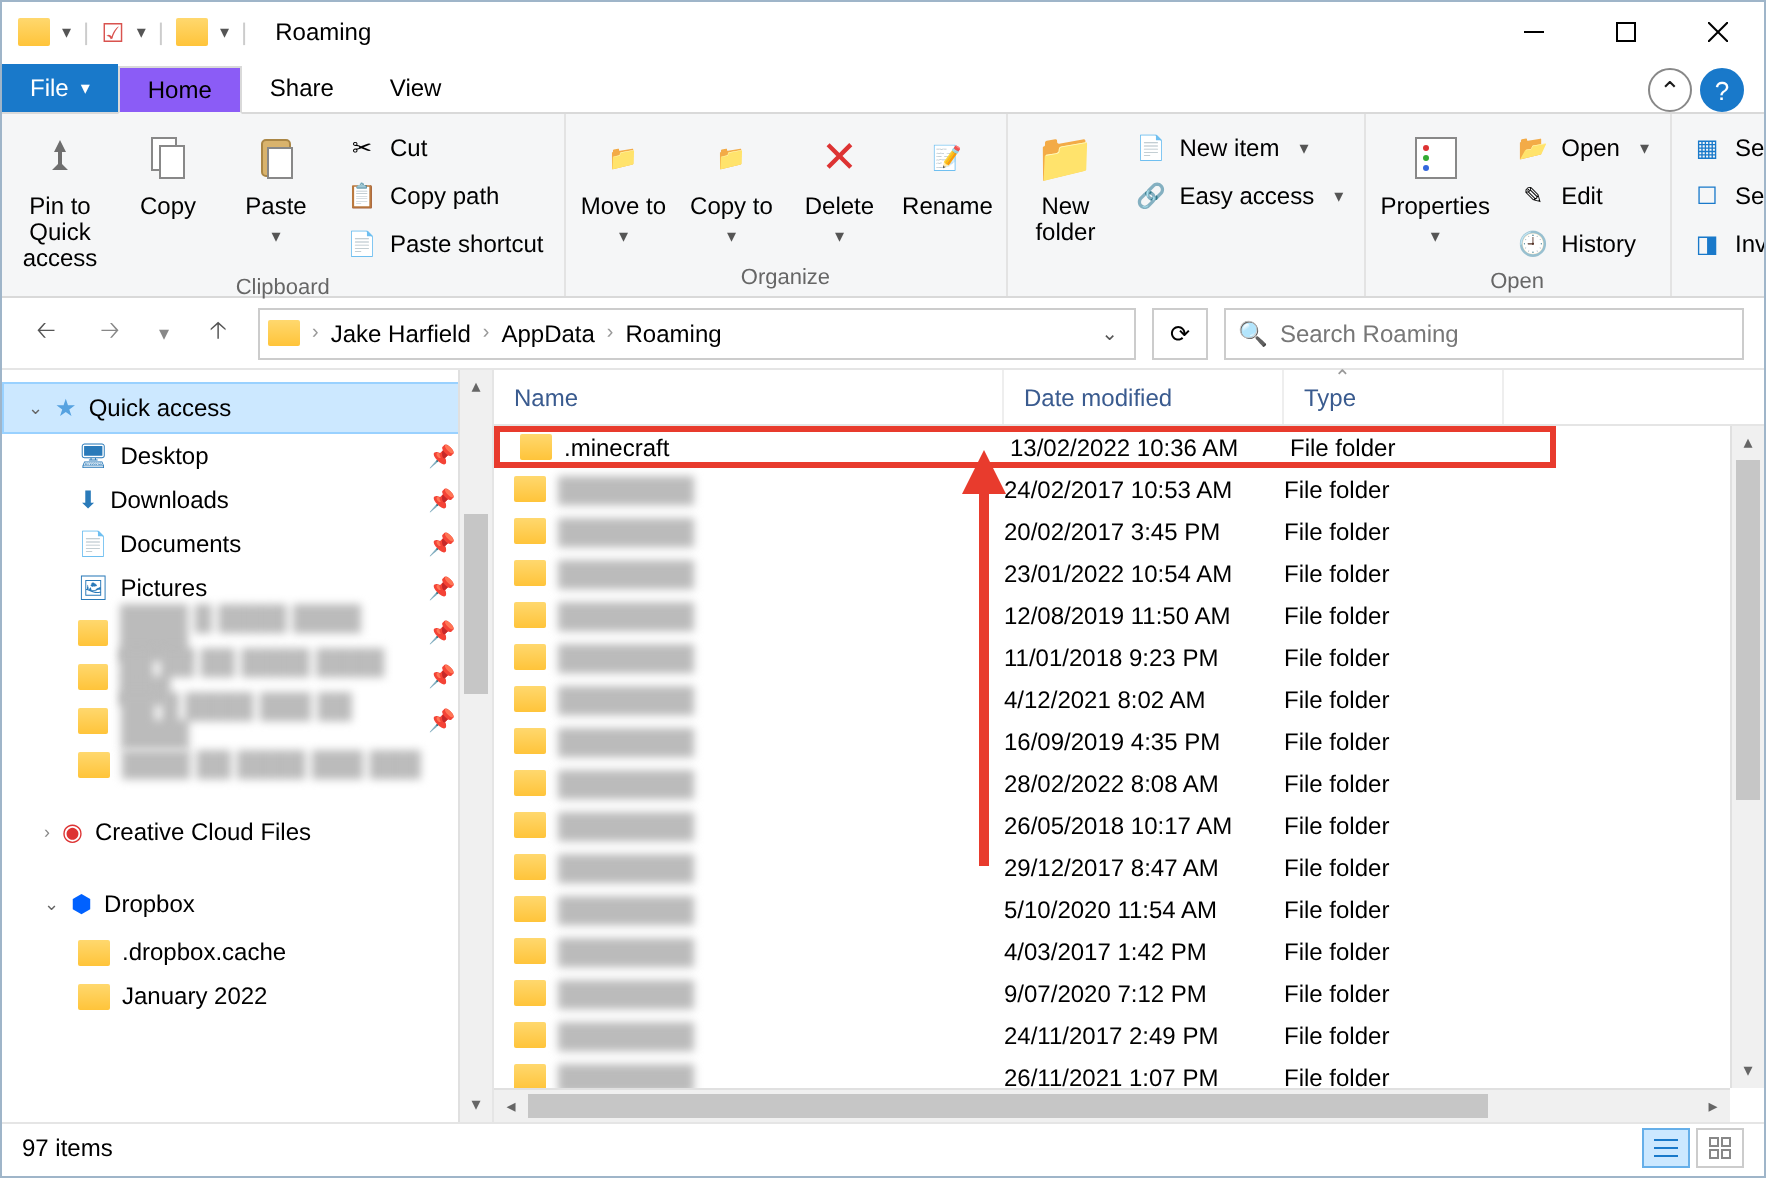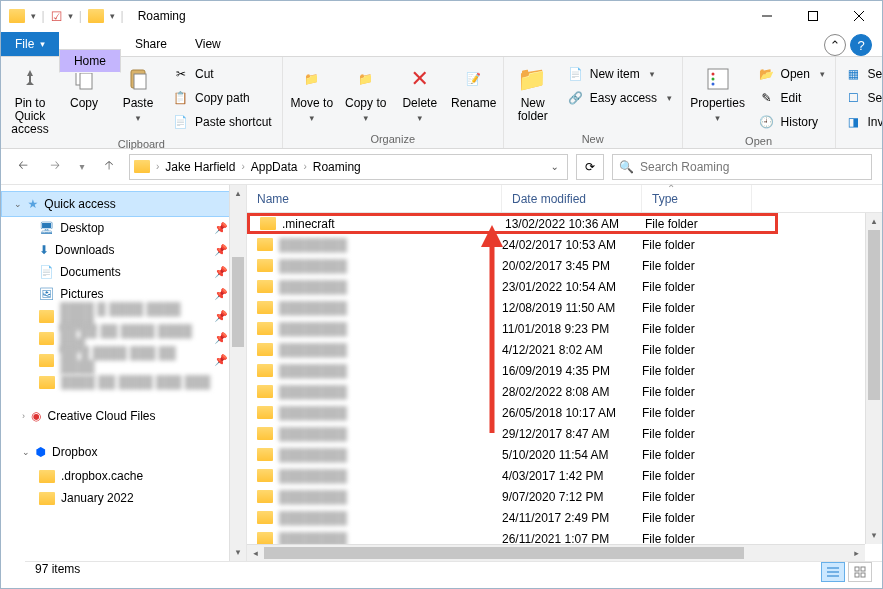--- a/index.html
+++ b/index.html
@@ -11,21 +11,21 @@
 .titlebar .qat .folder-ic { width: 16px; height: 14px; display: inline-block; background: linear-gradient(#ffd86e,#ffc43a); border-radius: 1px; }
 .titlebar .title { margin-left: 6px; }
 .titlebar .spacer { flex: 1; }
 .winbtn { width: 46px; height: 30px; display: flex; align-items: center; justify-content: center; }
 .winbtn svg { display: block; }
 
 
 .ribbontabs { height: 26px; display: flex; align-items: flex-end; border-bottom: 1px solid #d9d9d9; }
 .file-tab { background: #1979ca; color: #fff; height: 24px; padding: 12px 14px; display: flex; align-items: center; }
 .tab { height: 24px; padding: 0 14px; display: flex; align-items: center; }
-.tab.active { border: 1px solid #d9d9d9; border-bottom-color: #f5f6f7; background: #c4b5fd; position: relative; top: 17px; }
+.tab.active { border: 1px solid #d9d9d9; border-bottom-color: #f5f6f7; background: #8b5cf6; position: relative; top: 1px; }
 .ribright { margin-left: auto; display: flex; gap: 4px; padding-right: 10px; }
 .circlebtn { width: 22px; height: 22px; border: 1px solid #888; border-radius: 50%; display: flex; align-items: center; justify-content: center; font-size: 13px; color: #1a1a1a; }
 
 
 .ribbon { height: 92px; background: #f5f6f7; border-bottom: 1px solid #d9d9d9; display: flex; }
 .group { border-right: 1px solid #e3e3e3; display: flex; flex-direction: column; padding: 2px 6px 0; }
 .group .row { display: flex; align-items: flex-start; gap: 8px; flex: 1; }
 .group .caption { text-align: center; color: #666; font-size: 11px; padding: 2px 0 3px; }
 .bigbtn { display: flex; flex-direction: column; align-items: center; width: 46px; padding-top: 4px; }
 .bigbtn .ic { height: 32px; display: flex; align-items: center; justify-content: center; }
@@ -77,21 +77,21 @@
 .filerow.hl { border: 3px solid #e83b2d; margin-right: 104px; }
 .hsb { height:17px; background:#f0f0f0; border-top:1px solid #e0e0e0; position:relative; margin-right:17px; }
 .hsb .ar { position:absolute; top:0; bottom:0; width:17px; text-align:center; font-size:9px; color:#666; line-height:17px; }
 .hsb .th { position:absolute; top:2px; bottom:2px; left:17px; width:480px; background:#c6c6c6; }
 .vsb { position:absolute; right:0; top:28px; bottom:17px; width:17px; background:#f0f0f0; border-left:1px solid #e0e0e0; }
 .vsb .th { position:absolute; left:2px; right:2px; top:17px; height:170px; background:#c6c6c6; }
 .vsb .ar { position:absolute; left:0; right:0; height:17px; text-align:center; font-size:9px; color:#666; line-height:17px; }
 .arrow-annot { position:absolute; left:230px; top:38px; pointer-events:none; }
 
 
-.status { height: 25px; border-top: 1px solid #e5e5e5; display: flex; align-items: flex-start; padding: 0 10px; margin-left: 24px; }
+.status { height: 25px; border-top: 1px solid #e5e5e5; display: flex; align-items: center; padding: 0 10px; }
 .status .viewbtn { width: 24px; height: 20px; border: 1px solid #ccc; margin-left: 3px; display:flex; align-items:center; justify-content:center; }
 .status .viewbtn.active { background:#cce8ff; border-color:#66afe9; }
 </style>
 </head>
 <body>
 
 <div class="titlebar">
   <div class="qat">
     <span class="folder-ic"></span>
     <span style="font-size:9px;color:#555">▾</span>
@@ -222,21 +222,20 @@
             <span>New item</span>
             <span style="margin-left:4px;font-size:9px;color:#555">▾</span>
           </div>
         <div class="smallbtn">
             <span class="ic16">🔗</span>
             <span>Easy access</span>
             <span style="margin-left:4px;font-size:9px;color:#555">▾</span>
           </div>
       </div>
     </div>
-    <div class="caption">New</div>
   </div>
 
   <div class="group">
     <div class="row">
       <div class="bigbtn" style="width:58px">
           <span class="ic">
             <svg width="26" height="26">
               <rect x="3" y="3" width="20" height="20" fill="#fff" stroke="#888"></rect>
               <circle cx="8" cy="8" r="1.5" fill="#d33"></circle>
               <circle cx="8" cy="13" r="1.5" fill="#3a3"></circle>

